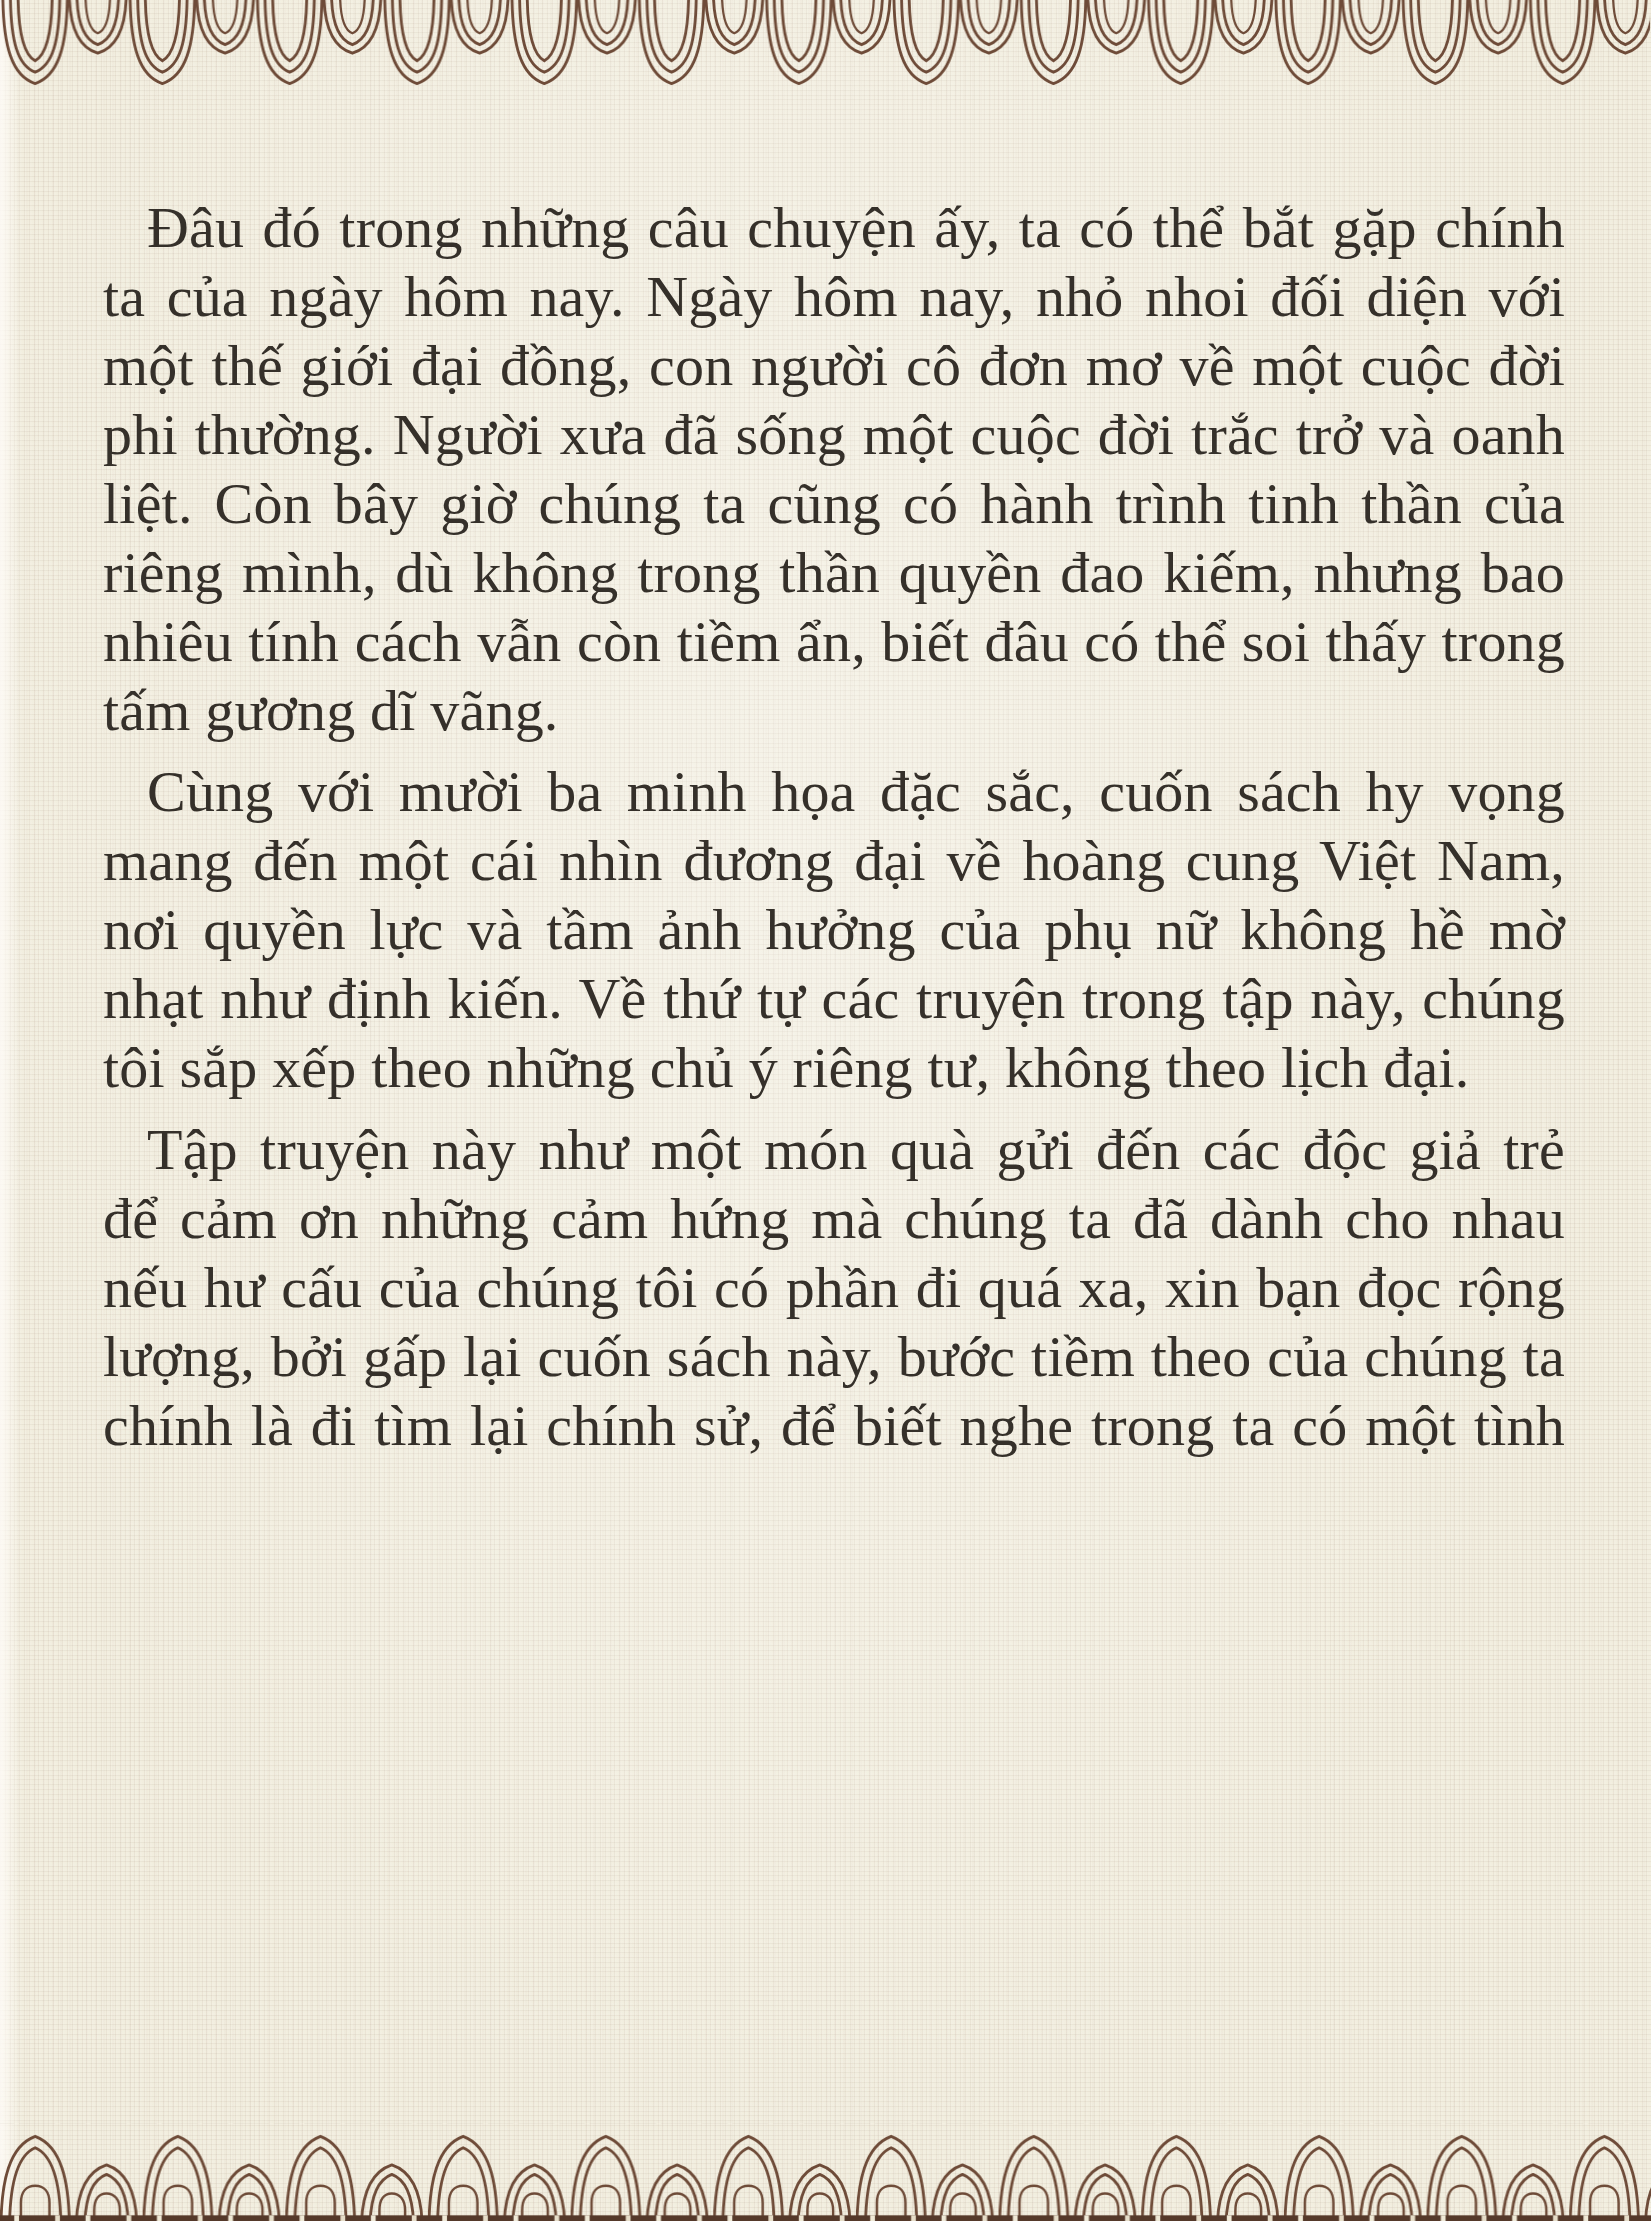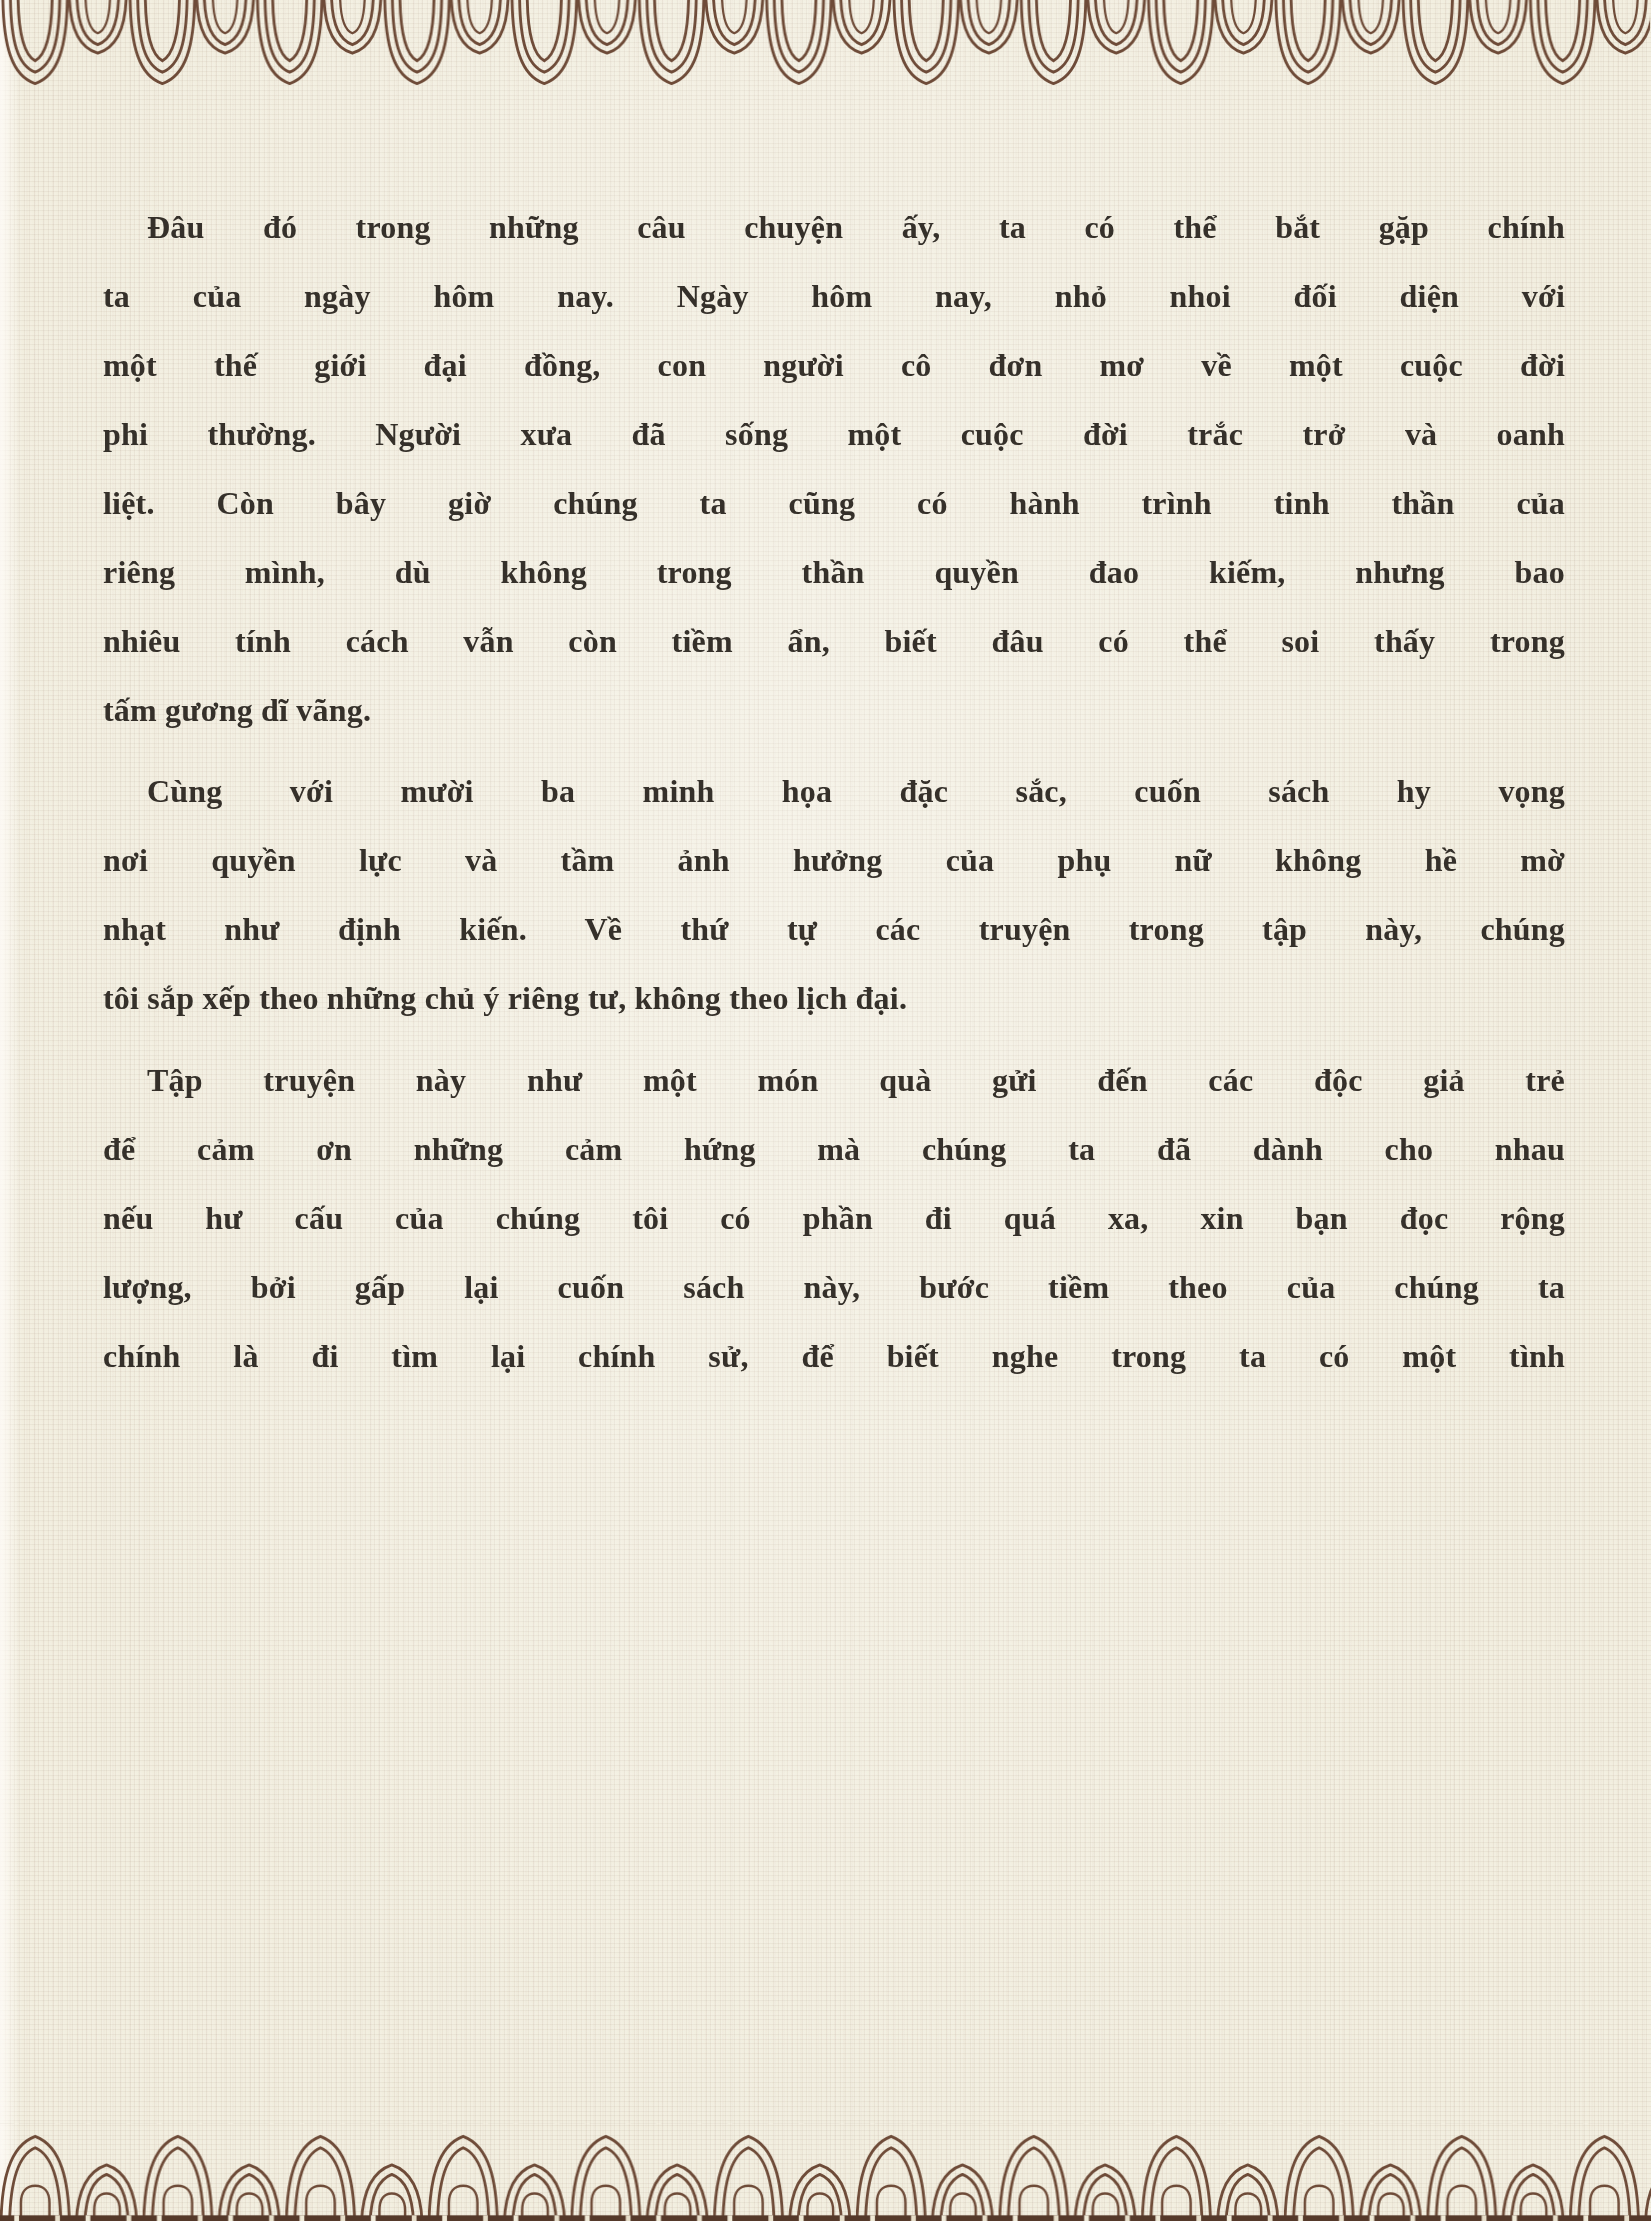--- a/index.html
+++ b/index.html
@@ -29,24 +29,23 @@
     position: absolute; left: 0; width: 1651px; display: block;
   }
   .border-top { top: 0; }
   .border-bottom { bottom: 0; }
 
   .page-text {
     position: absolute;
     left: 103px; top: 193px;
     width: 1462px;
     color: #35302a;
-    font-size: 32px;
+    font-size: 58px;
     line-height: 69px;
     letter-spacing: 0.2px;
-    font-weight: bold;
   }
   .para { margin: 0 0 12.4px 0; }
   .line {
     text-align: justify;
     text-align-last: justify;
     white-space: normal;
   }
   .line.first { text-indent: 44px; }
   .line.last { text-align: right; text-align-last: left; }
 </style>
@@ -99,20 +98,21 @@
     <div class="line">ta của ngày hôm nay. Ngày hôm nay, nhỏ nhoi đối diện với</div>
     <div class="line">một thế giới đại đồng, con người cô đơn mơ về một cuộc đời</div>
     <div class="line">phi thường. Người xưa đã sống một cuộc đời trắc trở và oanh</div>
     <div class="line">liệt. Còn bây giờ chúng ta cũng có hành trình tinh thần của</div>
     <div class="line">riêng mình, dù không trong thần quyền đao kiếm, nhưng bao</div>
     <div class="line">nhiêu tính cách vẫn còn tiềm ẩn, biết đâu có thể soi thấy trong</div>
     <div class="line last">tấm gương dĩ vãng.</div>
   </div>
   <div class="para">
     <div class="line first">Cùng với mười ba minh họa đặc sắc, cuốn sách hy vọng</div>
+    <div class="line">mang đến một cái nhìn đương đại về hoàng cung Việt Nam,</div>
     <div class="line">nơi quyền lực và tầm ảnh hưởng của phụ nữ không hề mờ</div>
     <div class="line">nhạt như định kiến. Về thứ tự các truyện trong tập này, chúng</div>
     <div class="line last">tôi sắp xếp theo những chủ ý riêng tư, không theo lịch đại.</div>
   </div>
   <div class="para">
     <div class="line first">Tập truyện này như một món quà gửi đến các độc giả trẻ</div>
     <div class="line">để cảm ơn những cảm hứng mà chúng ta đã dành cho nhau</div>
     <div class="line">nếu hư cấu của chúng tôi có phần đi quá xa, xin bạn đọc rộng</div>
     <div class="line">lượng, bởi gấp lại cuốn sách này, bước tiềm theo của chúng ta</div>
     <div class="line">chính là đi tìm lại chính sử, để biết nghe trong ta có một tình</div>

